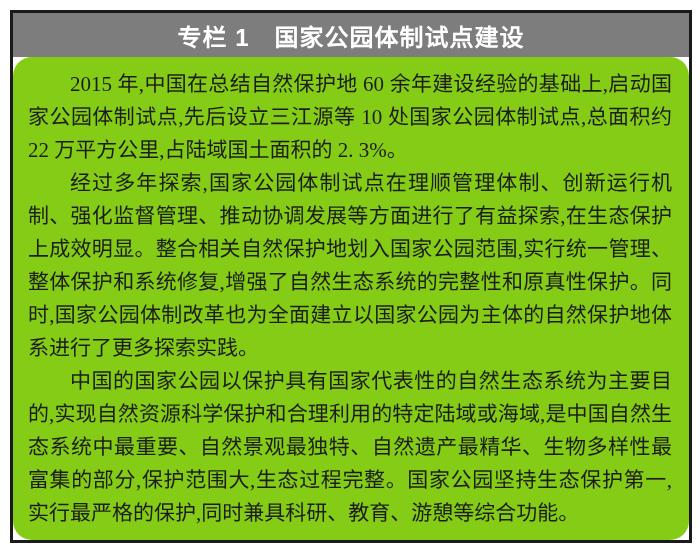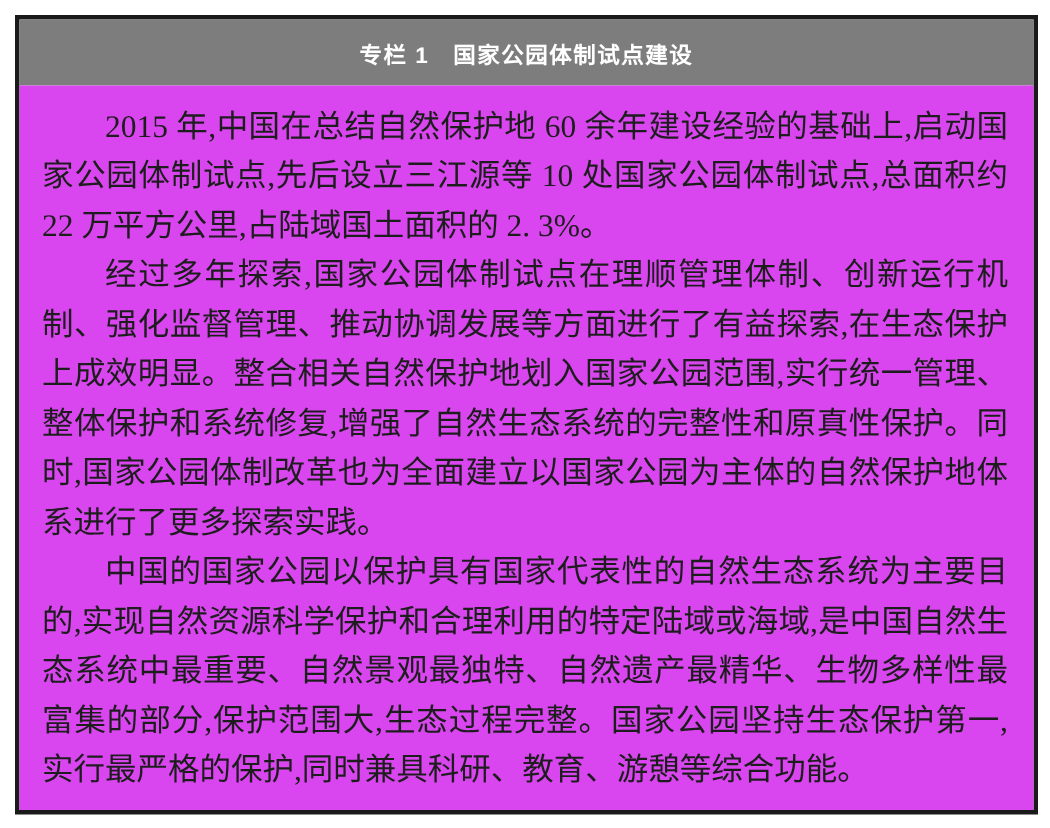--- a/index.html
+++ b/index.html
@@ -30,35 +30,36 @@
     height: 44px;
     background: #7d7d7d;
     display: flex;
     align-items: center;
     justify-content: center;
   }
   .panel-title {
     margin: 0;
     font-family: "Liberation Sans", "DejaVu Sans", sans-serif;
     font-weight: bold;
-    font-size: 15px;
+    font-size: 24px;
     letter-spacing: 1px;
     color: #ffffff;
     white-space: pre;
   }
   .panel-body {
     flex: 1;
-    background: #d946ef;
+    background: #84cc16;
     padding: 11px 17px 0 15px;
     font-family: "Liberation Serif", "DejaVu Serif", serif;
     font-size: 21px;
     line-height: 33px;
     color: #1d1d1d;
     text-align: justify;
     text-justify: inter-ideograph;
+    border-radius: 19px;
   }
   .panel-body p {
     margin: 0;
     text-indent: 2em;
   }
 </style>
 </head>
 <body>
 
 <div class="page">

